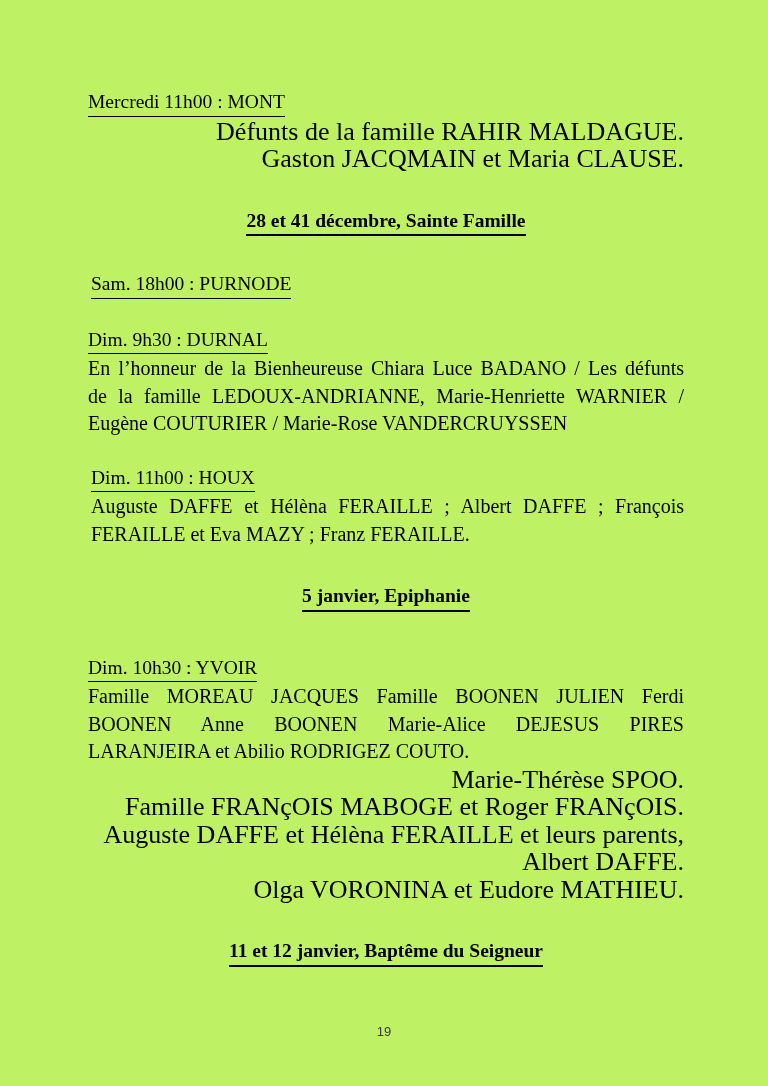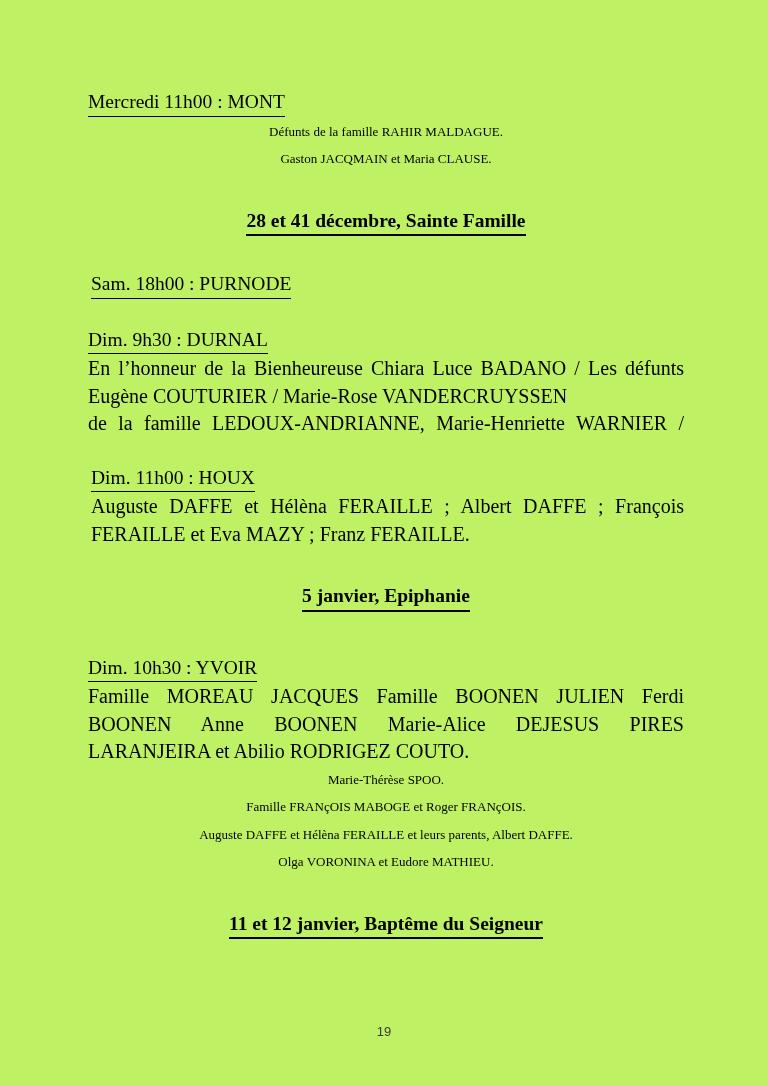--- a/index.html
+++ b/index.html
@@ -26,23 +26,23 @@
     top: 88px;
     width: 596px;
   }
 
   
   .block {
     margin: 0;
   }
 
   .line {
-    font-size: 13px;
+    font-size: 26px;
     line-height: 27.5px;
-    text-align: center;
+    text-align: right;
     white-space: pre-wrap;
   }
 
   
   .loc-heading {
     font-size: 19.5px;
     line-height: 27.5px;
     display: inline-block;
     border-bottom: 1px solid #000;
     padding-bottom: 0px;
@@ -130,22 +130,22 @@
       </div>
     </div>
 
     <div class="gap-md"></div>
 
     <div class="block">
       <div class="loc-heading-wrap">
         <span class="loc-heading">Dim. 9h30 : DURNAL</span>
       </div>
       <div class="justified justify-all">En l’honneur de la Bienheureuse Chiara Luce BADANO / Les défunts</div>
+      <div class="justified justify-all">de la famille LEDOUX-ANDRIANNE, Marie-Henriette WARNIER /</div>
       <div class="justified">Eugène COUTURIER / Marie-Rose VANDERCRUYSSEN</div>
-      <div class="justified justify-all">de la famille LEDOUX-ANDRIANNE, Marie-Henriette WARNIER /</div>
     </div>
 
     <div class="gap-md"></div>
 
     <div class="block indent">
       <div class="loc-heading-wrap">
         <span class="loc-heading">Dim. 11h00 : HOUX</span>
       </div>
       <div class="justified justify-all">Auguste DAFFE et Hélèna FERAILLE ; Albert DAFFE ; François</div>
       <div class="justified">FERAILLE et Eva MAZY ; Franz FERAILLE.</div>

